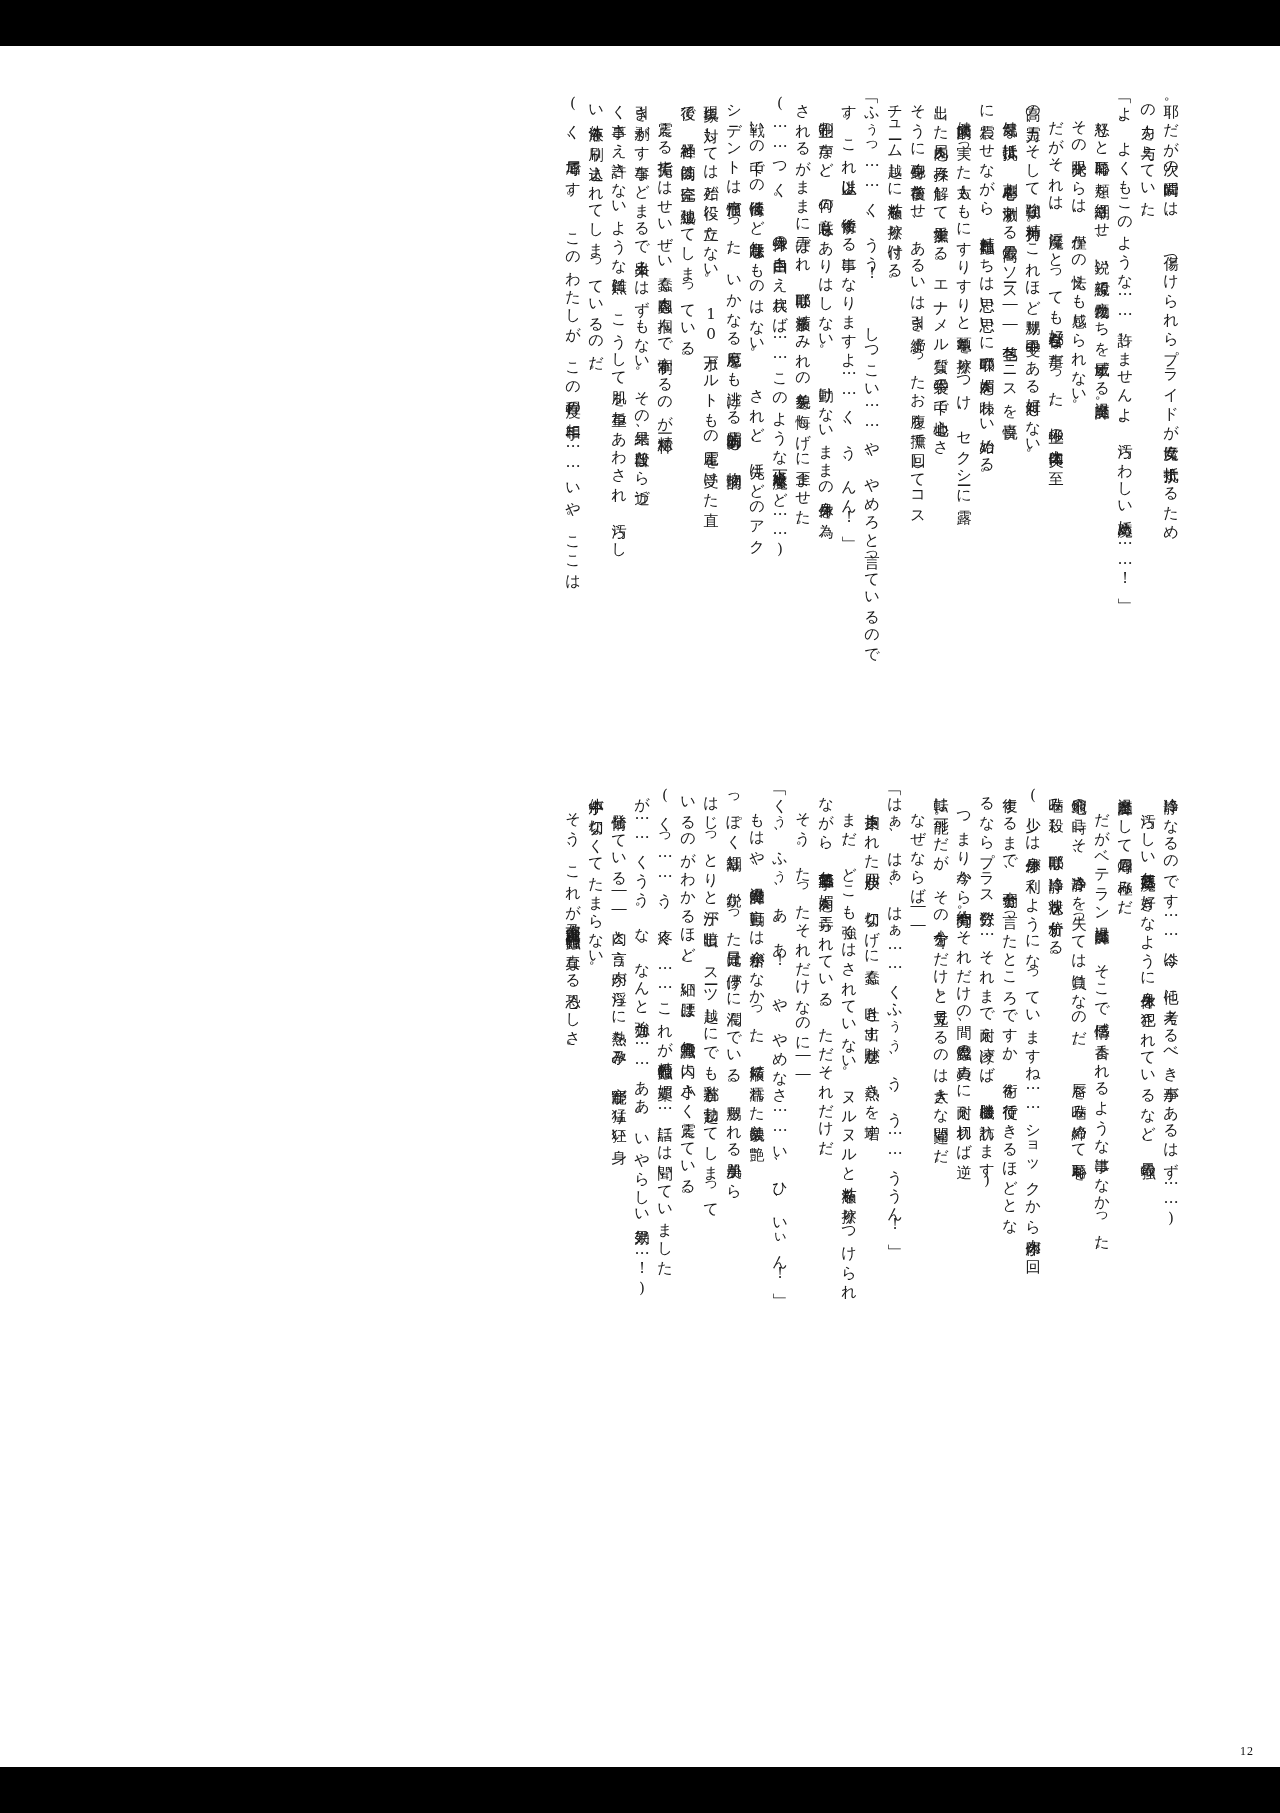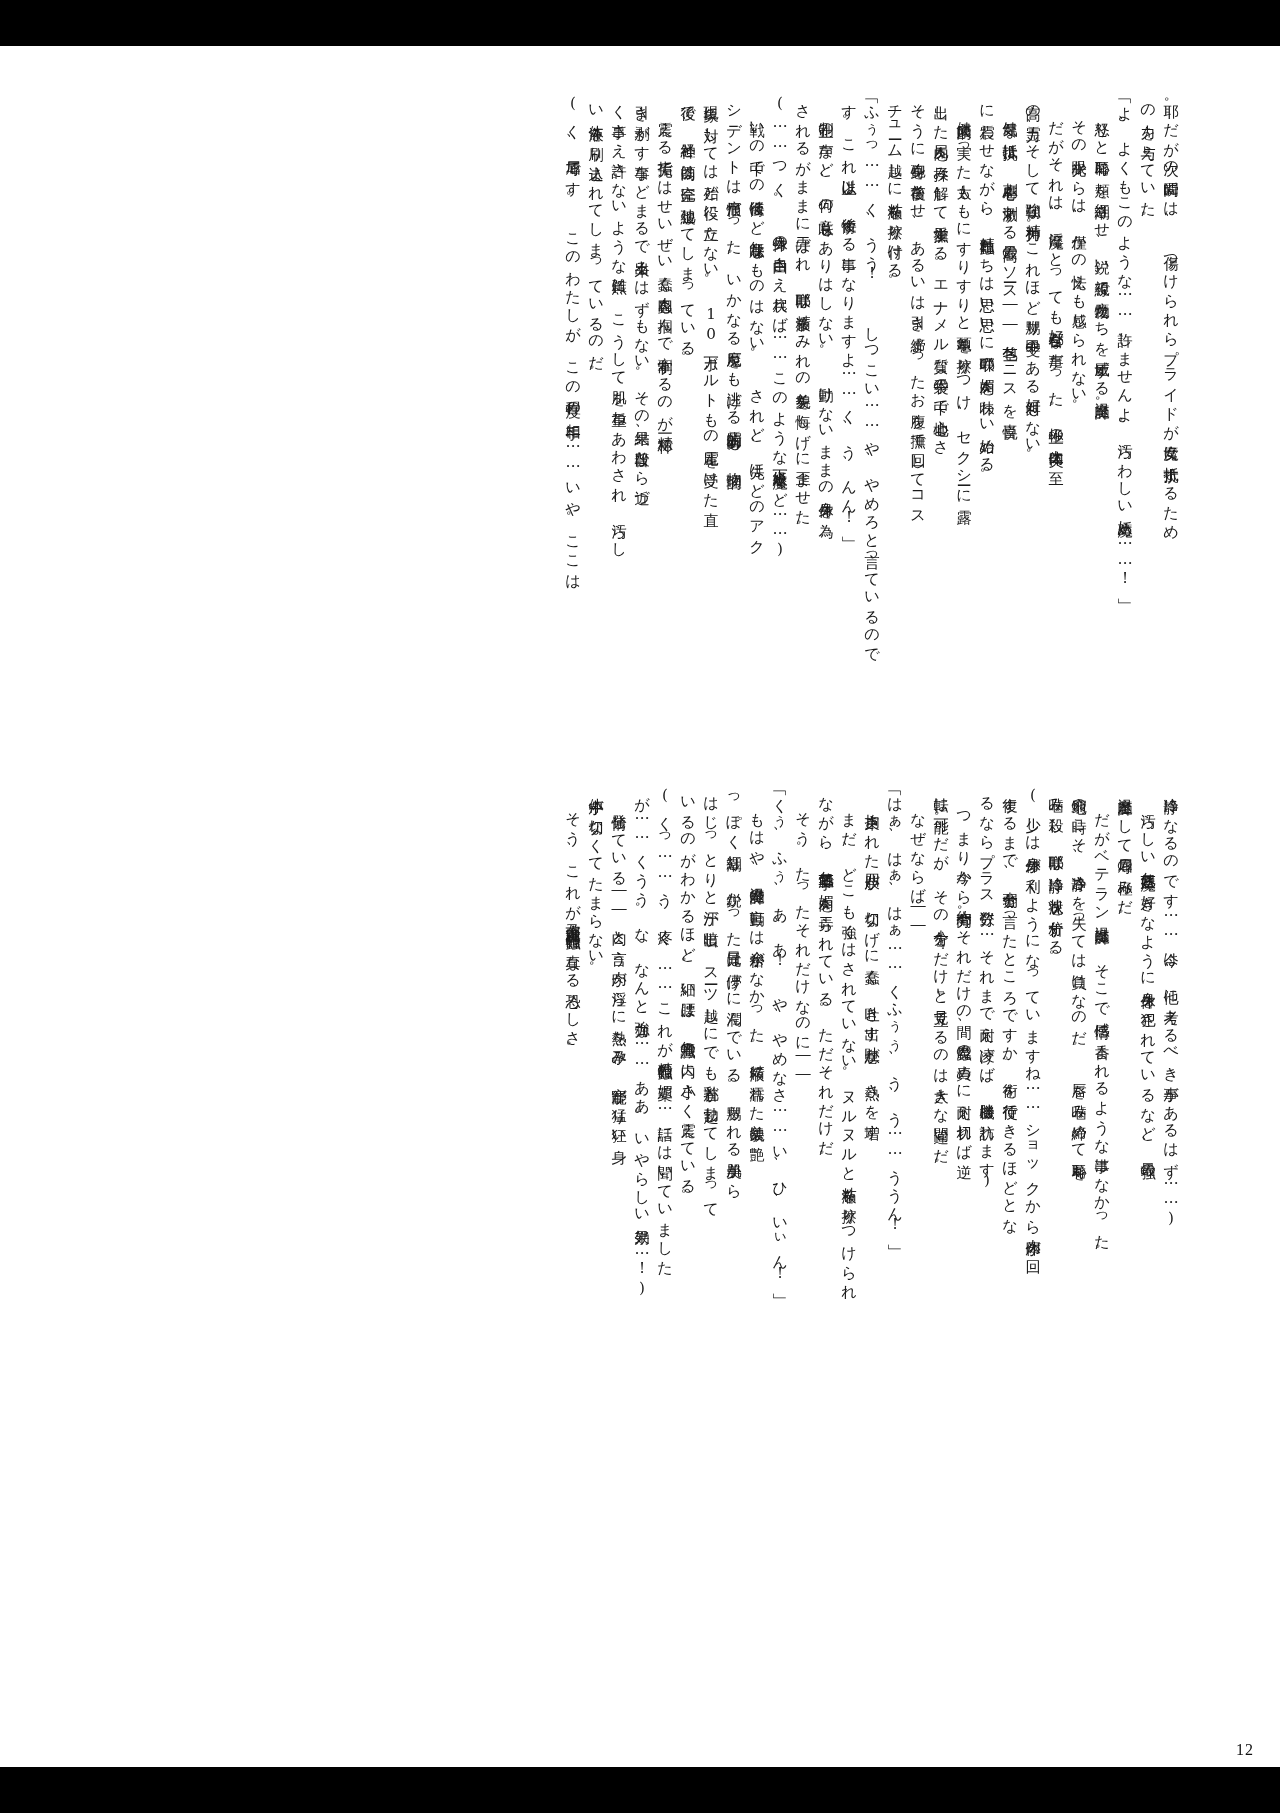--- a/index.html
+++ b/index.html
@@ -116,21 +116,21 @@
   .vline.indent {
     padding-top: 16px;
     box-sizing: border-box;
   }
 
   .page-number {
     position: absolute;
     right: 26px;
     bottom: 8px;
     font-family: "Liberation Serif", serif;
-    font-size: 16px;
+    font-size: 12px;
     color: #111111;
     letter-spacing: 1px;
   }
 </style>
 </head>
 <body>
 
 <div class="border-band top">
   <div class="scallops">
       <div class="scallop"></div>

